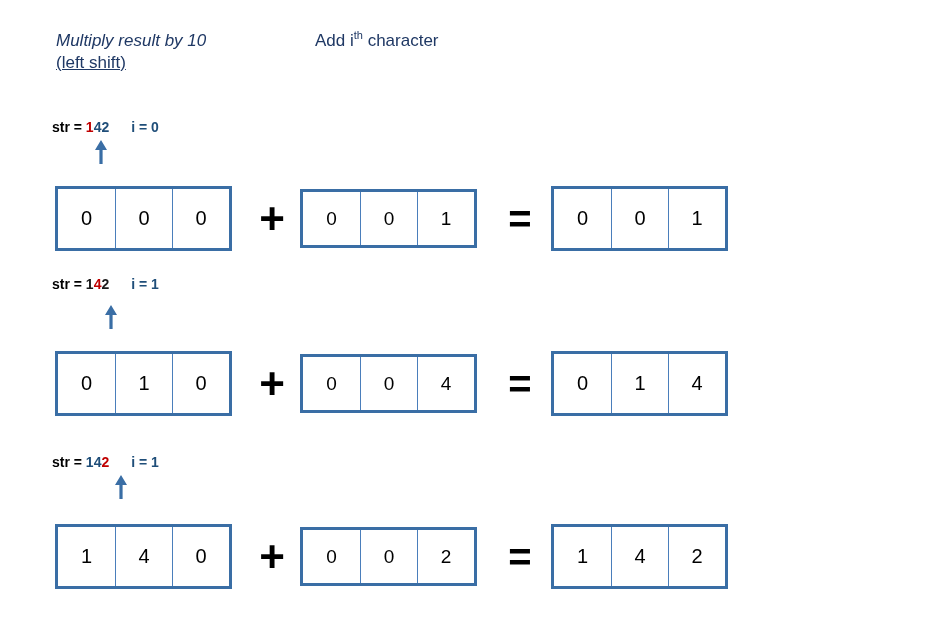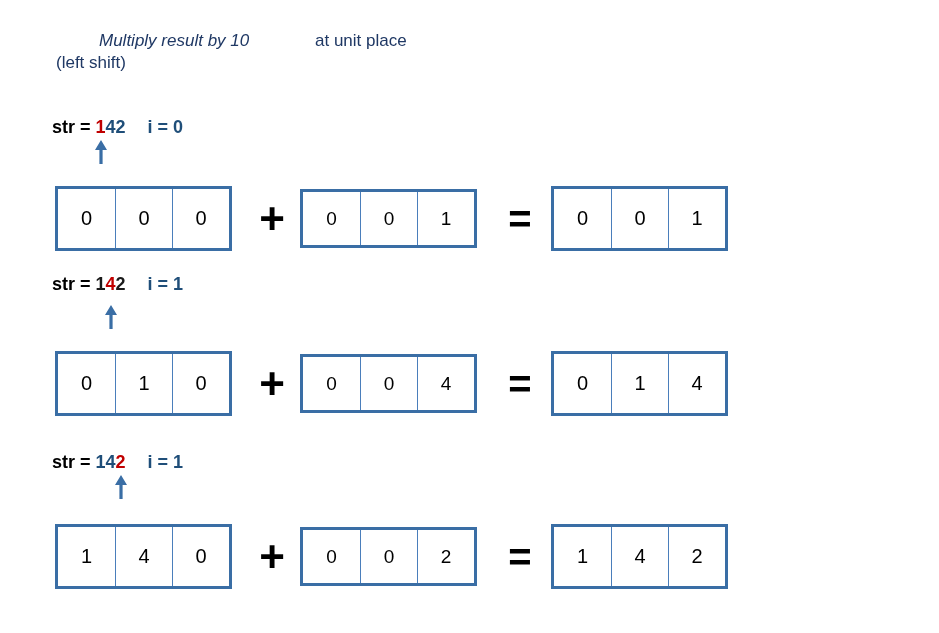--- a/index.html
+++ b/index.html
@@ -20,32 +20,32 @@
   .hdr {
     position: absolute;
     color: #1F3864;
     font-size: 17px;
     line-height: 22px;
     white-space: nowrap;
   }
   .hdr-l1 { display: block; }
   .hdr-l2 { display: block; }
   .hdr-multiply { left: 56px; top: 30px; }
-  .hdr-multiply .hdr-l1 { font-style: italic; font-weight: 400; margin-left: 43px; }
-  .hdr-multiply .hdr-l2 { font-style: normal; }
+  .hdr-multiply .hdr-l1 { font-style: italic; font-weight: 400; }
+  .hdr-multiply .hdr-l2 { font-style: normal; text-decoration: underline; }
   .hdr-add { left: 315px; top: 30px; text-align: center; }
   .hdr-add .hdr-l1 { text-align: left; }
   .hdr-add .hdr-l2 { text-align: center; }
   sup.ordinal { font-size: 11px; vertical-align: super; line-height: 0; }
 
   
   .caption {
     position: absolute;
     white-space: nowrap;
-    font-size: 18px;
+    font-size: 14px;
     font-weight: bold;
     line-height: 20px;
   }
   .caption .lbl      { color: #000000; }
   .caption .d-red    { color: #C00000; }
   .caption .d-blue   { color: #1F4E79; }
   .caption .d-black  { color: #1A1A1A; }
   .caption .idx {
     color: #1F4E79;
     font-weight: bold;
@@ -107,21 +107,21 @@
 </style>
 </head>
 <body>
 
 <div class="hdr hdr-multiply">
   <span class="hdr-l1">Multiply result by 10</span>
   <span class="hdr-l2">(left shift)</span>
 </div>
 
 <div class="hdr hdr-add">
-  <span class="hdr-l2">at unit place</span>
+  <span class="hdr-l1"><span>Add i</span><sup class="ordinal">th</sup><span> character</span></span>
 </div>
 
 <div class="caption" style="left:52px; top:117px;">
   <span class="lbl">str = </span><span id="chars-1"><span class="d-red">1</span><span class="d-blue">4</span><span class="d-blue">2</span></span><span class="idx">i = 0</span>
 </div>
 <div class="arrow" id="arrow-1" style="left: 93.5391px; top: 139px;">
   <svg width="14" height="26" viewBox="0 0 14 26">
       <path d="M7 1 L13 11 L8.6 11 L8.6 25 L5.4 25 L5.4 11 L1 11 Z" fill="#3A6EA5"></path>
     </svg>
 </div>

